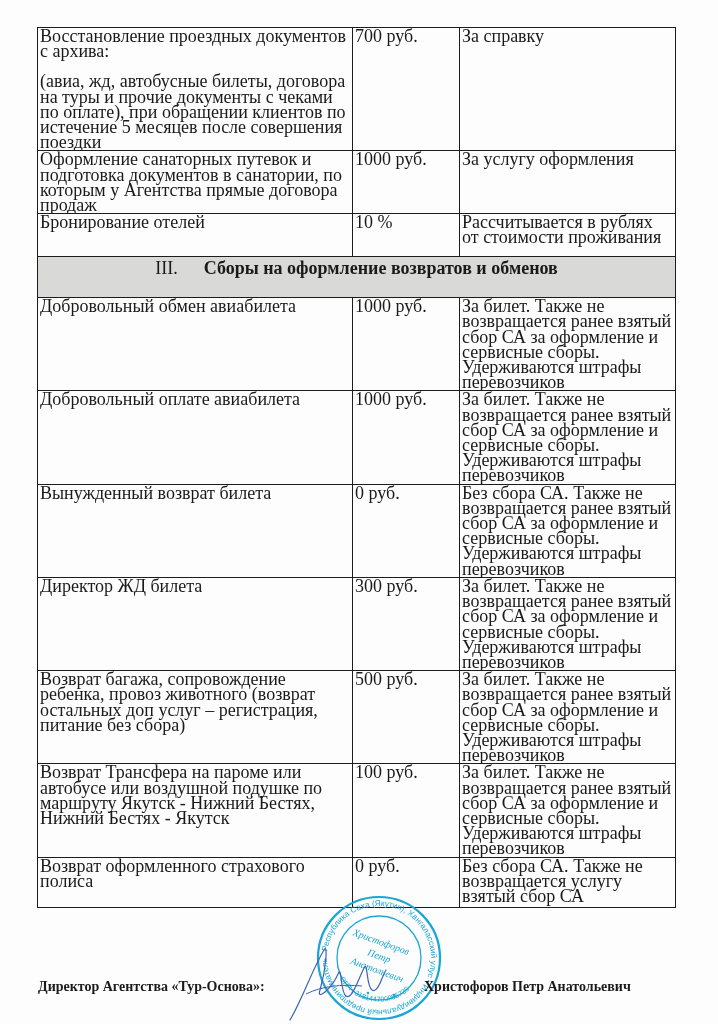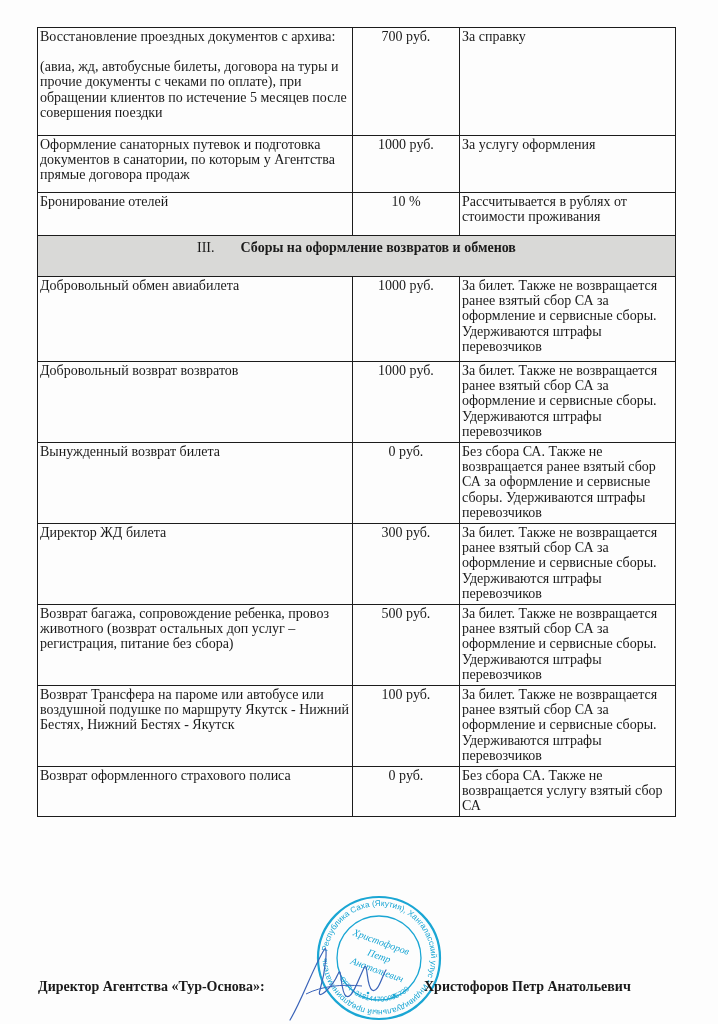--- a/index.html
+++ b/index.html
@@ -21,33 +21,33 @@
       left: 0; top: 0;
       width: 718px; height: 1024px;
     }
     table.fees {
       position: absolute;
       left: 37px;
       top: 27px;
       width: 638px;
       border-collapse: collapse;
       table-layout: fixed;
-      font-size: 14px;
+      font-size: 18px;
       line-height: 15.2px;
     }
     table.fees td {
       border: 1.6px solid #1c1c1c;
       vertical-align: top;
       padding: 1px 2px 0 2px;
       overflow: hidden;
     }
     col.c1 { width: 315px; }
     col.c2 { width: 107px; }
     col.c3 { width: 216px; }
-    td.amount { text-align: center; }
+    td.amount { text-align: left; }
     .italic { }
     .gap { display: block; height: 15px; }
     tr.section td {
       background: #d9d9d7;
       text-align: center;
       font-weight: bold;
       padding-top: 4px;
     }
     .sec-num {
       font-weight: normal;
@@ -134,21 +134,21 @@
           <span class="sec-num">III.</span><span>Сборы на оформление возвратов и обменов</span>
         </td>
       </tr>
 
       <tr class="r4">
         <td>Добровольный обмен авиабилета</td>
         <td class="amount">1000 руб.</td>
         <td><span>За билет.</span> <span class="italic">Также не возвращается ранее взятый сбор СА за оформление и сервисные сборы. Удерживаются штрафы перевозчиков</span></td>
       </tr>
       <tr class="rn">
-        <td>Добровольный возврат возвратов</td>
+        <td>Добровольный оплате авиабилета</td>
         <td class="amount">1000 руб.</td>
         <td><span>За билет.</span> <span class="italic">Также не возвращается ранее взятый сбор СА за оформление и сервисные сборы. Удерживаются штрафы перевозчиков</span></td>
       </tr>
       <tr class="rn">
         <td>Вынужденный возврат билета</td>
         <td class="amount">0 руб.</td>
         <td><span>Без сбора СА.</span> <span class="italic">Также не возвращается ранее взятый сбор СА за оформление и сервисные сборы. Удерживаются штрафы перевозчиков</span></td>
       </tr>
       <tr class="rn">
         <td>Директор ЖД билета</td>

